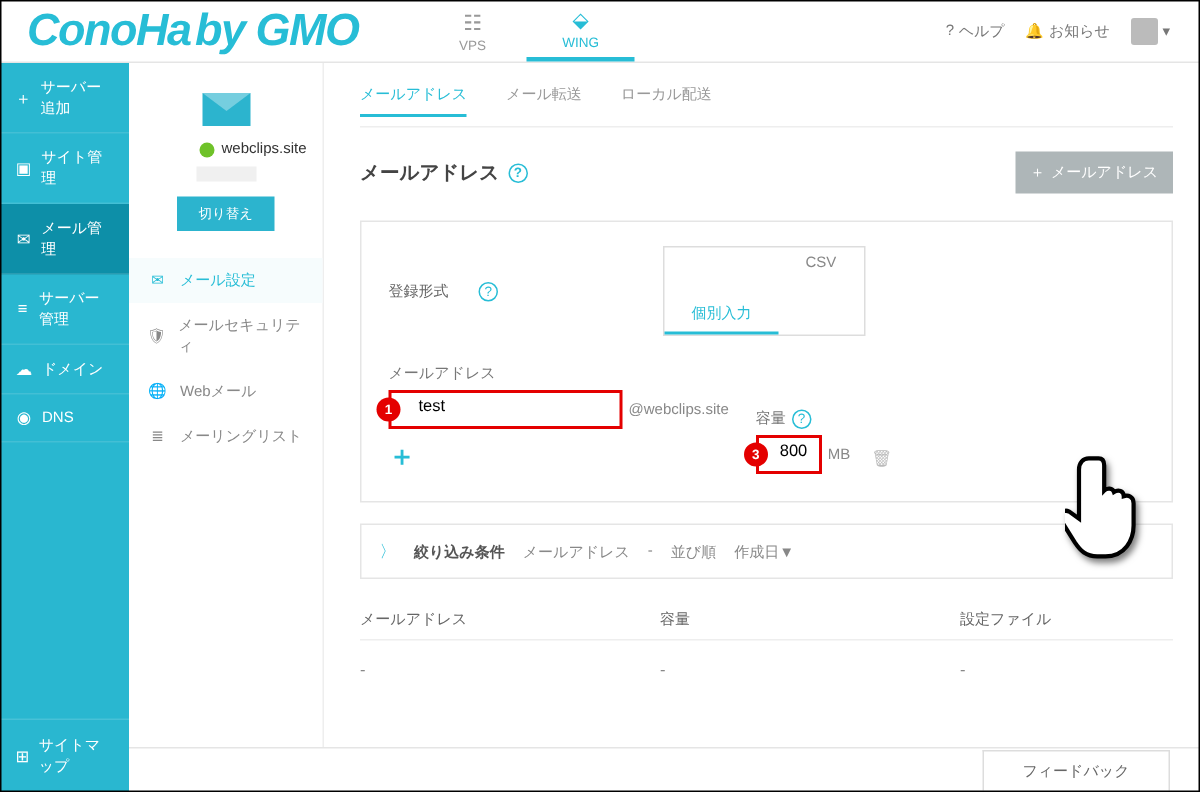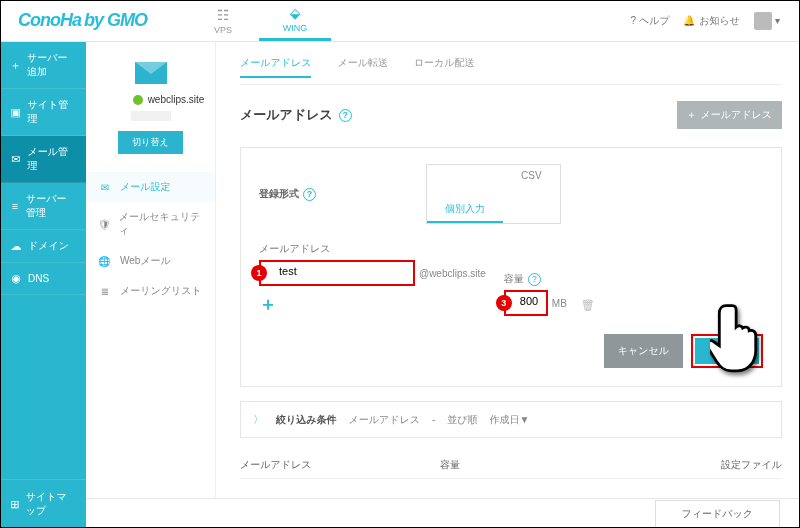--- a/index.html
+++ b/index.html
@@ -1,20 +1,20 @@
 <!DOCTYPE html>
 <html><head>
 <meta charset="utf-8">
 <style>
 * { box-sizing: border-box; margin: 0; padding: 0; }
 body { font-family: "Hiragino Kaku Gothic Pro", "Meiryo", sans-serif; font-size: 11px; color: #555; background: #fff; width: 800px; height: 528px; overflow: hidden; position: relative; }
 
 
 .header { height: 42px; border-bottom: 1px solid #e5e5e5; display: flex; align-items: center; padding: 0 20px 0 18px; }
-.logo { font-size: 18px; font-weight: 700; color: #27BDD6; letter-spacing: -1px; font-style: italic; }
+.logo { font-size: 30px; font-weight: 700; color: #27BDD6; letter-spacing: -1px; font-style: italic; }
 .top-tabs { display: flex; margin-left: 40px; height: 100%; }
 .top-tab { width: 72px; display: flex; flex-direction: column; align-items: center; justify-content: center; font-size: 9px; color: #999; cursor: pointer; }
 .top-tab .icon { font-size: 14px; margin-bottom: 2px; }
 .top-tab.active { color: #27BDD6; border-bottom: 3px solid #27BDD6; }
 .header-right { margin-left: auto; display: flex; align-items: center; gap: 14px; color: #777; font-size: 10px; }
 .header-right .item { display: flex; align-items: center; gap: 3px; cursor: pointer; }
 .avatar { width: 18px; height: 18px; background: #bbb; border-radius: 2px; display: inline-block; }
 
 
 .sidebar { position: absolute; left: 0; top: 42px; bottom: 0; width: 86px; background: #29B7D0; color: #fff; font-size: 10px; }
@@ -42,21 +42,21 @@
 .inner-tab { color: #999; cursor: pointer; padding-bottom: 6px; }
 .inner-tab.active { color: #27BDD6; border-bottom: 2px solid #27BDD6; }
 .hr { height: 1px; background: #eee; margin-bottom: 16px; }
 .title-row { display: flex; align-items: center; justify-content: space-between; margin-bottom: 18px; }
 .title-row h2 { font-size: 13px; font-weight: 600; color: #444; display: flex; align-items: center; gap: 6px; }
 .q { width: 13px; height: 13px; border: 1px solid #27BDD6; color: #27BDD6; border-radius: 50%; font-size: 9px; display: inline-flex; align-items: center; justify-content: center; }
 .add-mail-btn { background: #aeb6b8; color: #fff; border: none; padding: 7px 10px; font-size: 10px; cursor: pointer; display: flex; align-items: center; gap: 4px; }
 
 .card { border: 1px solid #e5e5e5; padding: 16px 18px 18px; margin-bottom: 14px; }
 .reg-row { display: flex; align-items: center; gap: 20px; margin-bottom: 18px; }
-.reg-label { font-size: 10px; color: #666; display: flex; align-items: center; gap: 4px; font-weight: bold; }
+.reg-label { font-size: 10px; color: #666; display: flex; align-items: center; gap: 20px; }
 .seg { border: 1px solid #ddd; display: flex; font-size: 10px; margin-left: 90px; }
 .seg .opt { padding: 5px 18px; color: #888; cursor: pointer; }
 .seg .opt.active { color: #27BDD6; border-bottom: 2px solid #27BDD6; margin-top: 32px; }
 
 .field-row { display: flex; align-items: flex-end; gap: 8px; }
 .fld { display: flex; flex-direction: column; }
 .fld .lbl { font-size: 10px; color: #777; margin-bottom: 4px; display: flex; align-items: center; gap: 4px; }
 .inp-wrap { display: flex; align-items: center; position: relative; }
 .inp { border: 2px solid #e40000; height: 26px; padding: 0 6px 4px 18px; font-size: 11px; outline: none; }
 .inp.addr { width: 156px; }
@@ -67,21 +67,21 @@
 .plus { color: #27BDD6; font-size: 18px; font-weight: 700; margin-top: 6px; cursor: pointer; }
 
 .btn-row { display: flex; justify-content: flex-end; gap: 8px; margin-top: 18px; }
 .btn-cancel { background: #8f979a; color: #fff; border: none; padding: 6px 14px; font-size: 10px; cursor: pointer; }
 .btn-save-wrap { border: 2px solid #e40000; padding: 2px; }
 .btn-save { background: #29B7D0; color: #fff; border: none; padding: 6px 22px; font-size: 10px; cursor: pointer; }
 
 .filter-bar { border: 1px solid #e5e5e5; padding: 10px 12px; font-size: 10px; color: #888; display: flex; align-items: center; gap: 12px; margin-bottom: 14px; }
 .filter-bar .arrow { color: #27BDD6; font-size: 11px; }
 .table-head { display: flex; font-size: 10px; color: #666; padding: 6px 0; }
-.th1 { width: 200px; } .th2 { width: 200px; } .th3 { flex: 1; text-align: right; }
+.th1 { width: 200px; } .th2 { width: 200px; } .th3 { flex: 1; }
 .table-row { display: flex; font-size: 11px; color: #888; padding: 14px 0; border-top: 1px solid #eee; }
 
 
 .footer { position: absolute; left: 86px; right: 0; bottom: 0; height: 30px; border-top: 1px solid #e5e5e5; display: flex; justify-content: flex-end; align-items: center; padding-right: 20px; font-size: 10px; background: #fff; }
 .feedback { border: 1px solid #ddd; border-bottom: none; padding: 6px 26px; cursor: pointer; color: #666; }
 
 
 .hand { position: absolute; right: 34px; top: 300px; width: 56px; height: 70px; pointer-events: none; }
 .hand svg { filter: drop-shadow(2px 3px 2px rgba(0,0,0,0.5)); }
 
@@ -232,26 +232,20 @@
         <div class="inp-wrap">
           <span class="badge">3</span>
           <input class="inp cap" value="800" style="">
           <span class="suffix">MB</span>
         </div>
       </div>
 
       <div style="margin-left:6px; padding-bottom:4px"><span style="color:#bbb">🗑</span></div>
     </div>
 
-    <div class="btn-row">
-      <button class="btn-cancel">キャンセル</button>
-      <div class="btn-save-wrap">
-        <button class="btn-save">保存</button>
-      </div>
-    </div>
   </div>
 
   <div class="filter-bar">
     <span class="arrow">〉</span>
     <b style="color:#555">絞り込み条件</b>
     <span>メールアドレス</span>
     <span>-</span>
     <span>並び順</span>
     <span>作成日▼</span>
   </div>

